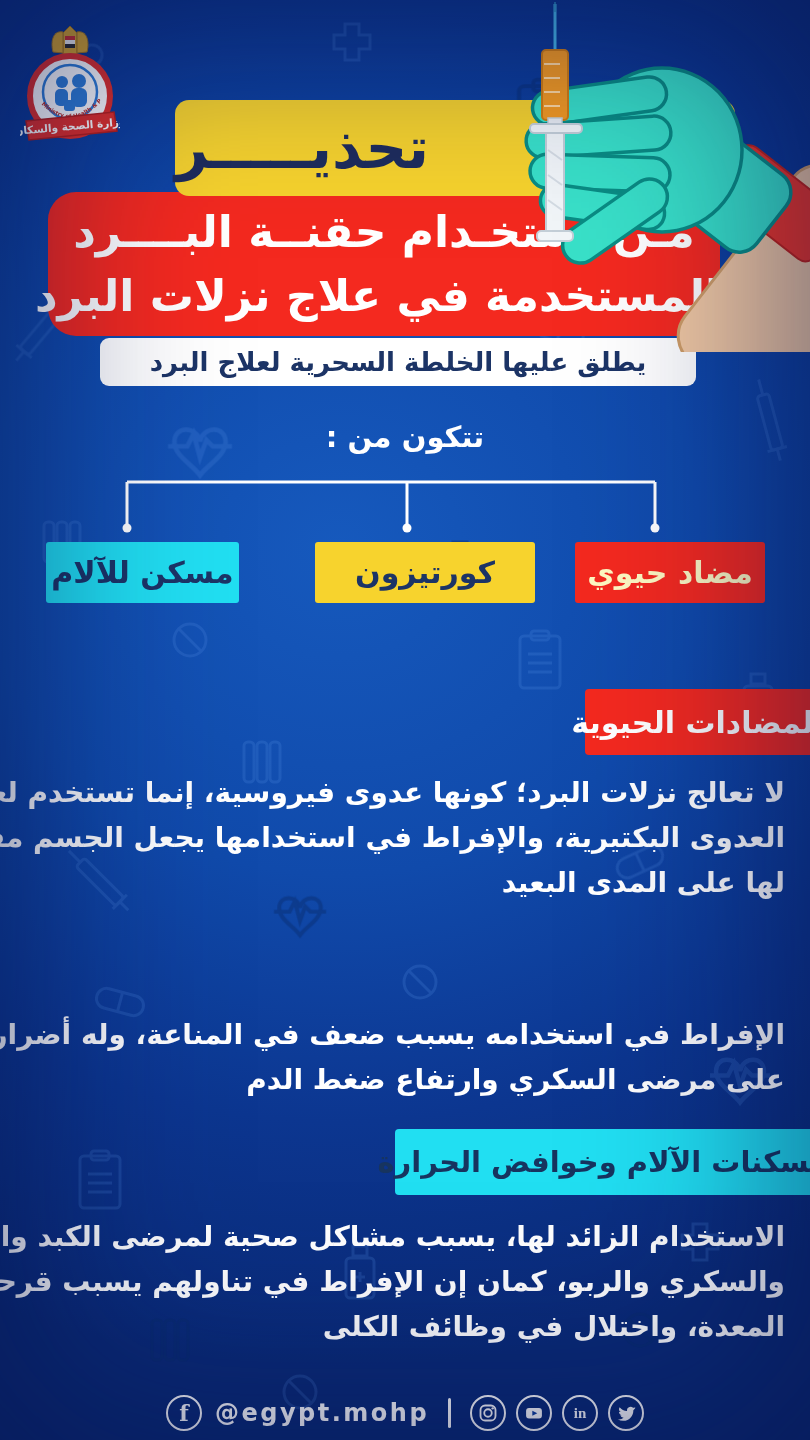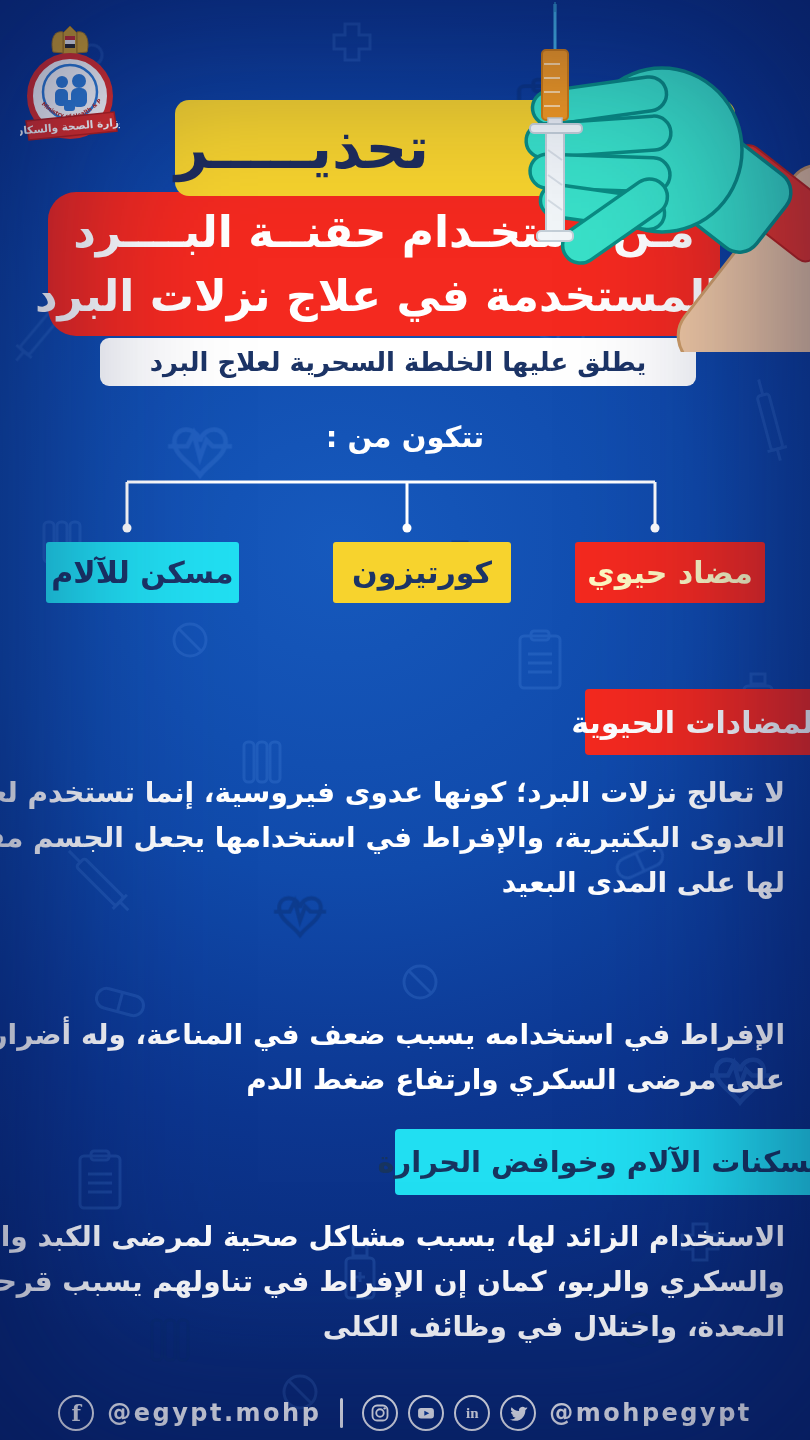--- a/index.html
+++ b/index.html
@@ -40,21 +40,21 @@
     position:absolute;left:0;top:420px;width:810px;z-index:2;text-align:center;
     color:#fff;font-weight:bold;font-size:29px;direction:rtl;
   }
   .connector{position:absolute;left:0;top:474px;width:810px;height:64px;z-index:2;}
   .chip{
     position:absolute;top:542px;height:61px;z-index:2;border-radius:3px;
     display:flex;align-items:center;justify-content:center;
     font-weight:bold;font-size:30px;direction:rtl;white-space:nowrap;
   }
   .chip-red{left:575px;width:190px;background:#f4291f;color:#fef9c3;}
-  .chip-yellow{left:315px;width:178px;background:#f7d32d;color:#1c3466;margin-left:18px;}
+  .chip-yellow{left:315px;width:220px;background:#f7d32d;color:#1c3466;}
   .chip-cyan{left:46px;width:193px;background:#21dff2;color:#1c3466;}
   
   .sec-header{
     position:absolute;right:0;height:66px;z-index:2;border-radius:4px 0 0 4px;
     display:flex;align-items:center;justify-content:center;
     font-weight:bold;font-size:30px;direction:rtl;white-space:nowrap;
   }
   .sec-red{top:689px;width:225px;background:#f4291f;color:#ffffff;}
   .sec-yellow{top:921px;width:234px;background:#f7d32d;color:#1c3466;}
   .sec-cyan{top:1129px;width:415px;background:#21dff2;color:#17345f;font-size:29px;}
@@ -299,16 +299,15 @@
           <polygon points="10,9.2 16,12.2 10,15.2" fill="#10419f"></polygon>
         </svg>
       </span>
       <span class="sicon li">in</span>
       <span class="sicon">
         <svg width="20" height="20" viewBox="0 0 24 24" fill="#fff">
           <path d="M23 5c-.8.4-1.6.6-2.5.8a4.3 4.3 0 0 0-7.3 3.9A12.2 12.2 0 0 1 4.3 5.2a4.3 4.3 0 0 0 1.3 5.7c-.7 0-1.4-.2-2-.5a4.3 4.3 0 0 0 3.4 4.2c-.6.2-1.3.2-1.9.1a4.3 4.3 0 0 0 4 3A8.6 8.6 0 0 1 2 19.5a12.1 12.1 0 0 0 6.6 1.9c7.9 0 12.2-6.5 12.2-12.2v-.6c.8-.6 1.6-1.4 2.2-2.2z"></path>
         </svg>
       </span>
     </span>
-    <span class="handle">@mohpegypt</span>
   </div>
 
 </div>
 
 </body></html>

